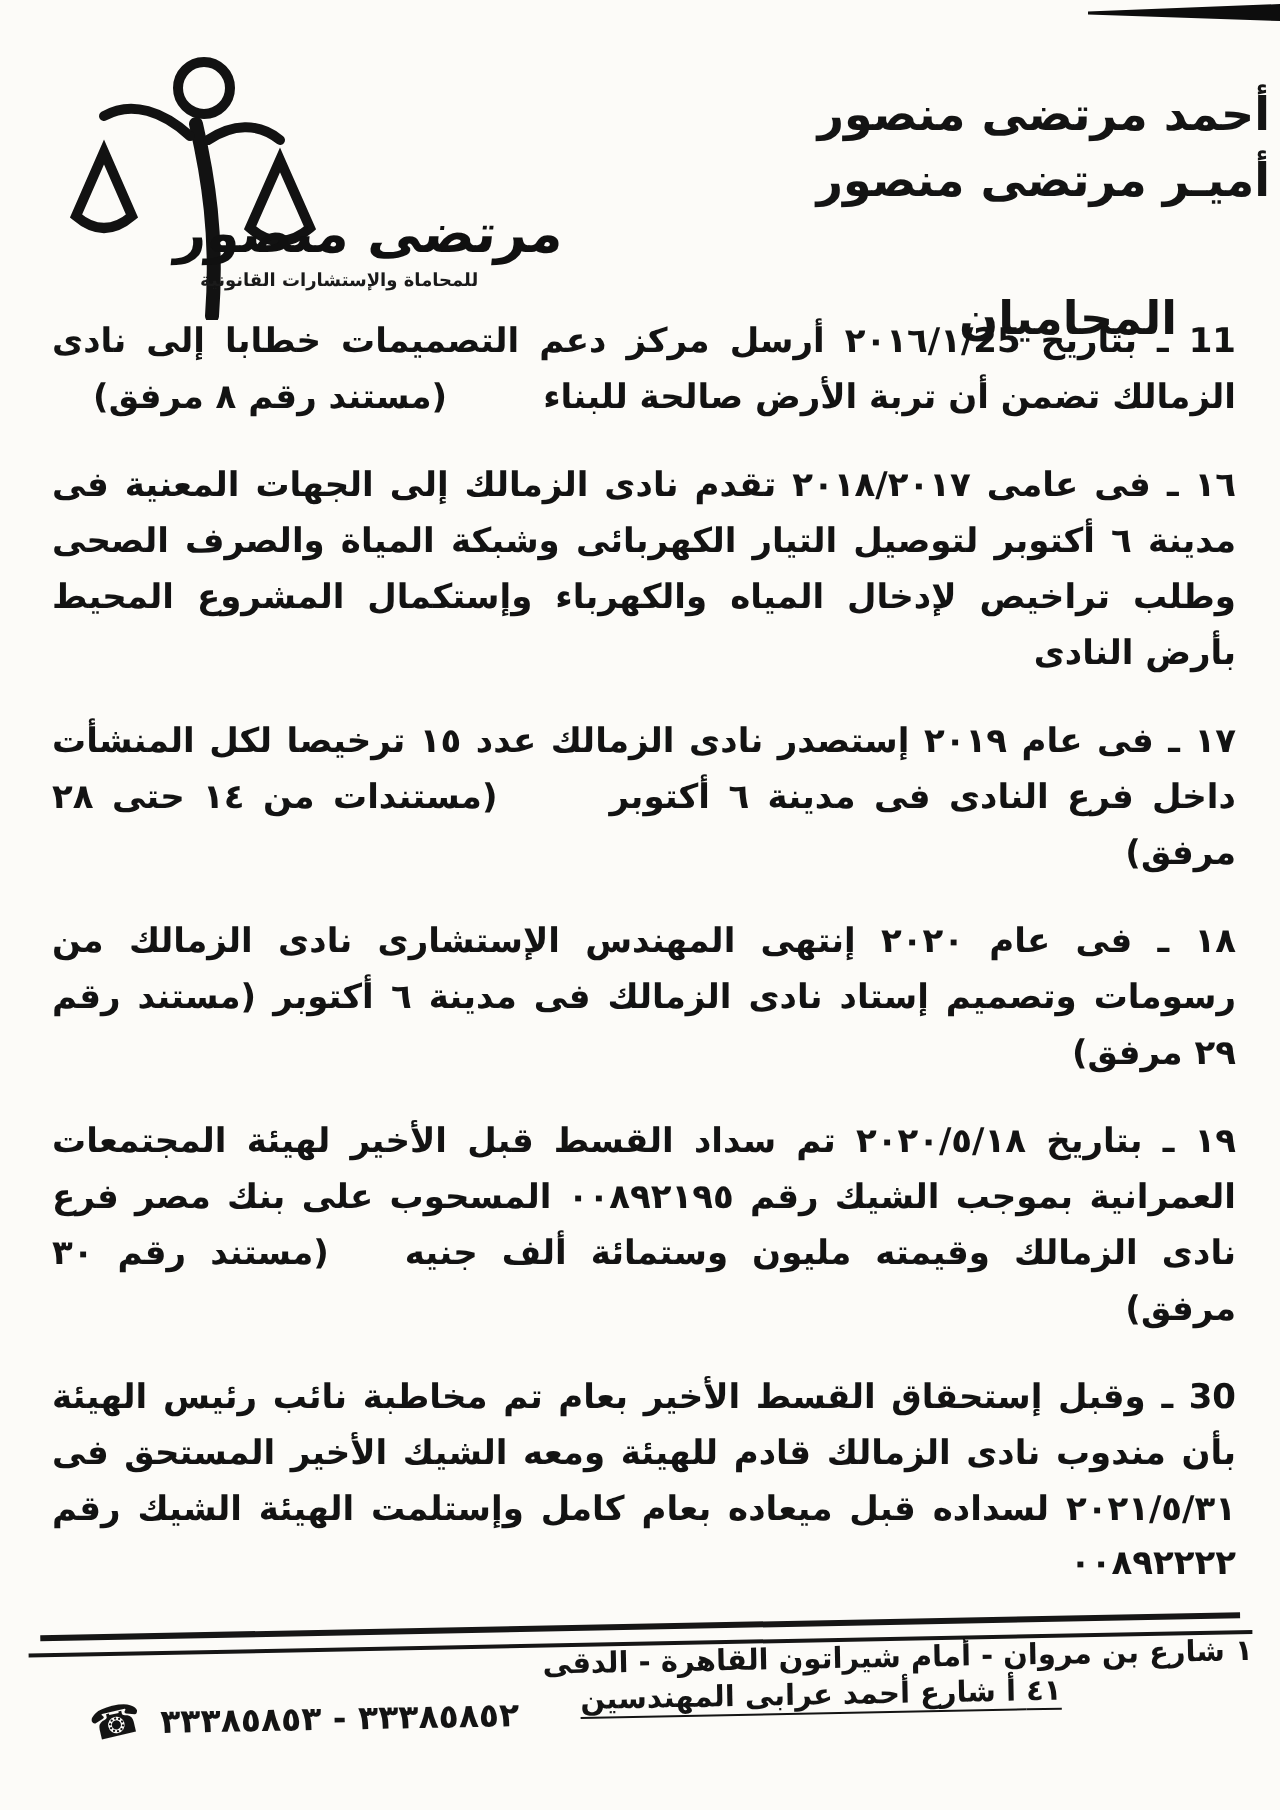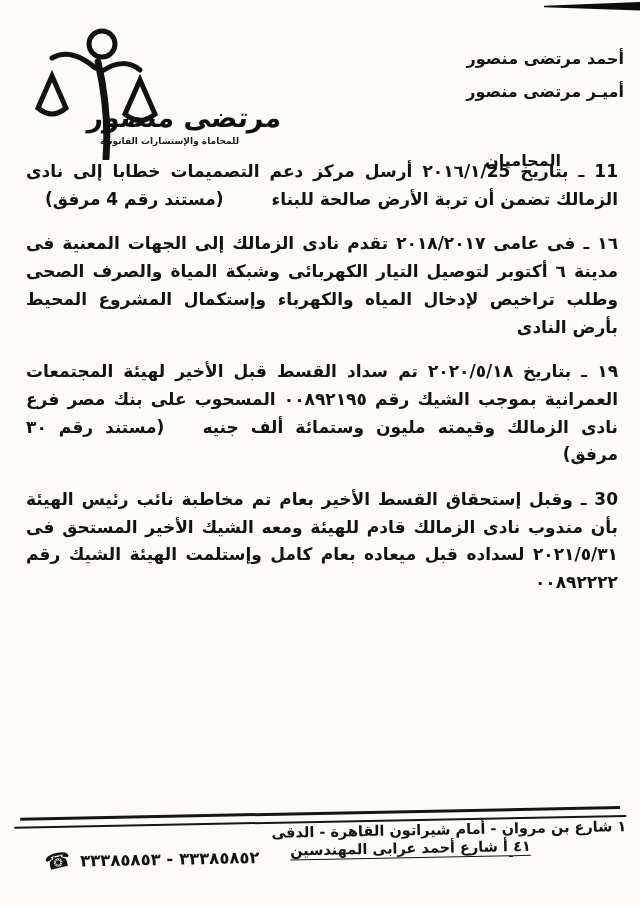--- a/index.html
+++ b/index.html
@@ -22,22 +22,22 @@
   .brand {
     position:absolute; left:72px; top:86px; width:176px;
     font-size:27px; line-height:1; text-align:center; color:#101010;
     transform:skewX(-6deg); letter-spacing:-1px; white-space:nowrap;
   }
   .brand-sub {
     position:absolute; left:84px; top:118px; width:120px;
     font-size:9px; text-align:center; color:#1a1a1a; white-space:nowrap;
   }
   .names {
-    position:absolute; right:16px; top:26px; width:230px;
-    direction:rtl; text-align:right; font-size:16px; line-height:33px;
+    position:absolute; right:5px; top:26px; width:230px;
+    direction:rtl; text-align:right; font-size:23px; line-height:33px;
   }
   .names .role { text-align:center; padding-left:28px;margin-top:36px; }
   
   .doc-body {
     position:absolute; top:158px; right:22px; left:26px;
     direction:rtl; text-align:justify;
     font-size:17px; line-height:1.63; color:#131313;
   }
   .para { margin-bottom:17px; }
   .gap-sm { display:inline-block; width:38px; }
@@ -103,30 +103,40 @@
       <div class="role">المحاميان</div>
     </div>
   </div>
 
   <div class="doc-body">
 
 
     <div class="para">
       <span>11</span>
       <span>ـ</span>
-      <span>بتاريخ ٢٠١٦/١/25 أرسل مركز دعم التصميمات خطابا إلى نادى الزمالك تضمن أن تربة الأرض صالحة للبناء</span><span class="gap-md"></span><span>(مستند رقم 4 مرفق)</span>
+      <span>بتاريخ ٢٠١٦/١/25 أرسل مركز دعم التصميمات خطابا إلى نادى الزمالك تضمن أن تربة الأرض صالحة للبناء</span><span class="gap-md"></span><span>(مستند رقم ٨ مرفق)</span>
     </div>
 
     <div class="para">
       <span>١٦</span>
       <span>ـ</span>
       <span>فى عامى ٢٠١٨/٢٠١٧ تقدم نادى الزمالك إلى الجهات المعنية فى مدينة ٦ أكتوبر لتوصيل التيار الكهربائى وشبكة المياة والصرف الصحى وطلب تراخيص لإدخال المياه والكهرباء وإستكمال المشروع المحيط بأرض النادى</span>
     </div>
 
+    <div class="para">
+      <span>١٧</span>
+      <span>ـ</span>
+      <span>فى عام ٢٠١٩ إستصدر نادى الزمالك عدد ١٥ ترخيصا لكل المنشأت داخل فرع النادى فى مدينة ٦ أكتوبر</span><span class="gap-lg"></span><span>(مستندات من ١٤ حتى ٢٨ مرفق)</span>
+    </div>
 
+    <div class="para">
+      <span>١٨</span>
+      <span>ـ</span>
+      <span>فى عام ٢٠٢٠ إنتهى المهندس الإستشارى نادى الزمالك من رسومات وتصميم إستاد نادى الزمالك فى مدينة ٦ أكتوبر (مستند رقم ٢٩ مرفق)</span>
+    </div>
 
     <div class="para">
       <span>١٩</span>
       <span>ـ</span>
       <span>بتاريخ ٢٠٢٠/٥/١٨ تم سداد القسط قبل الأخير لهيئة المجتمعات العمرانية بموجب الشيك رقم ٠٠٨٩٢١٩٥ المسحوب على بنك مصر فرع نادى الزمالك وقيمته مليون وستمائة ألف جنيه</span><span class="gap-sm"></span><span>(مستند رقم ٣٠ مرفق)</span>
     </div>
 
     <div class="para">
       <span>30</span>
       <span>ـ</span>

